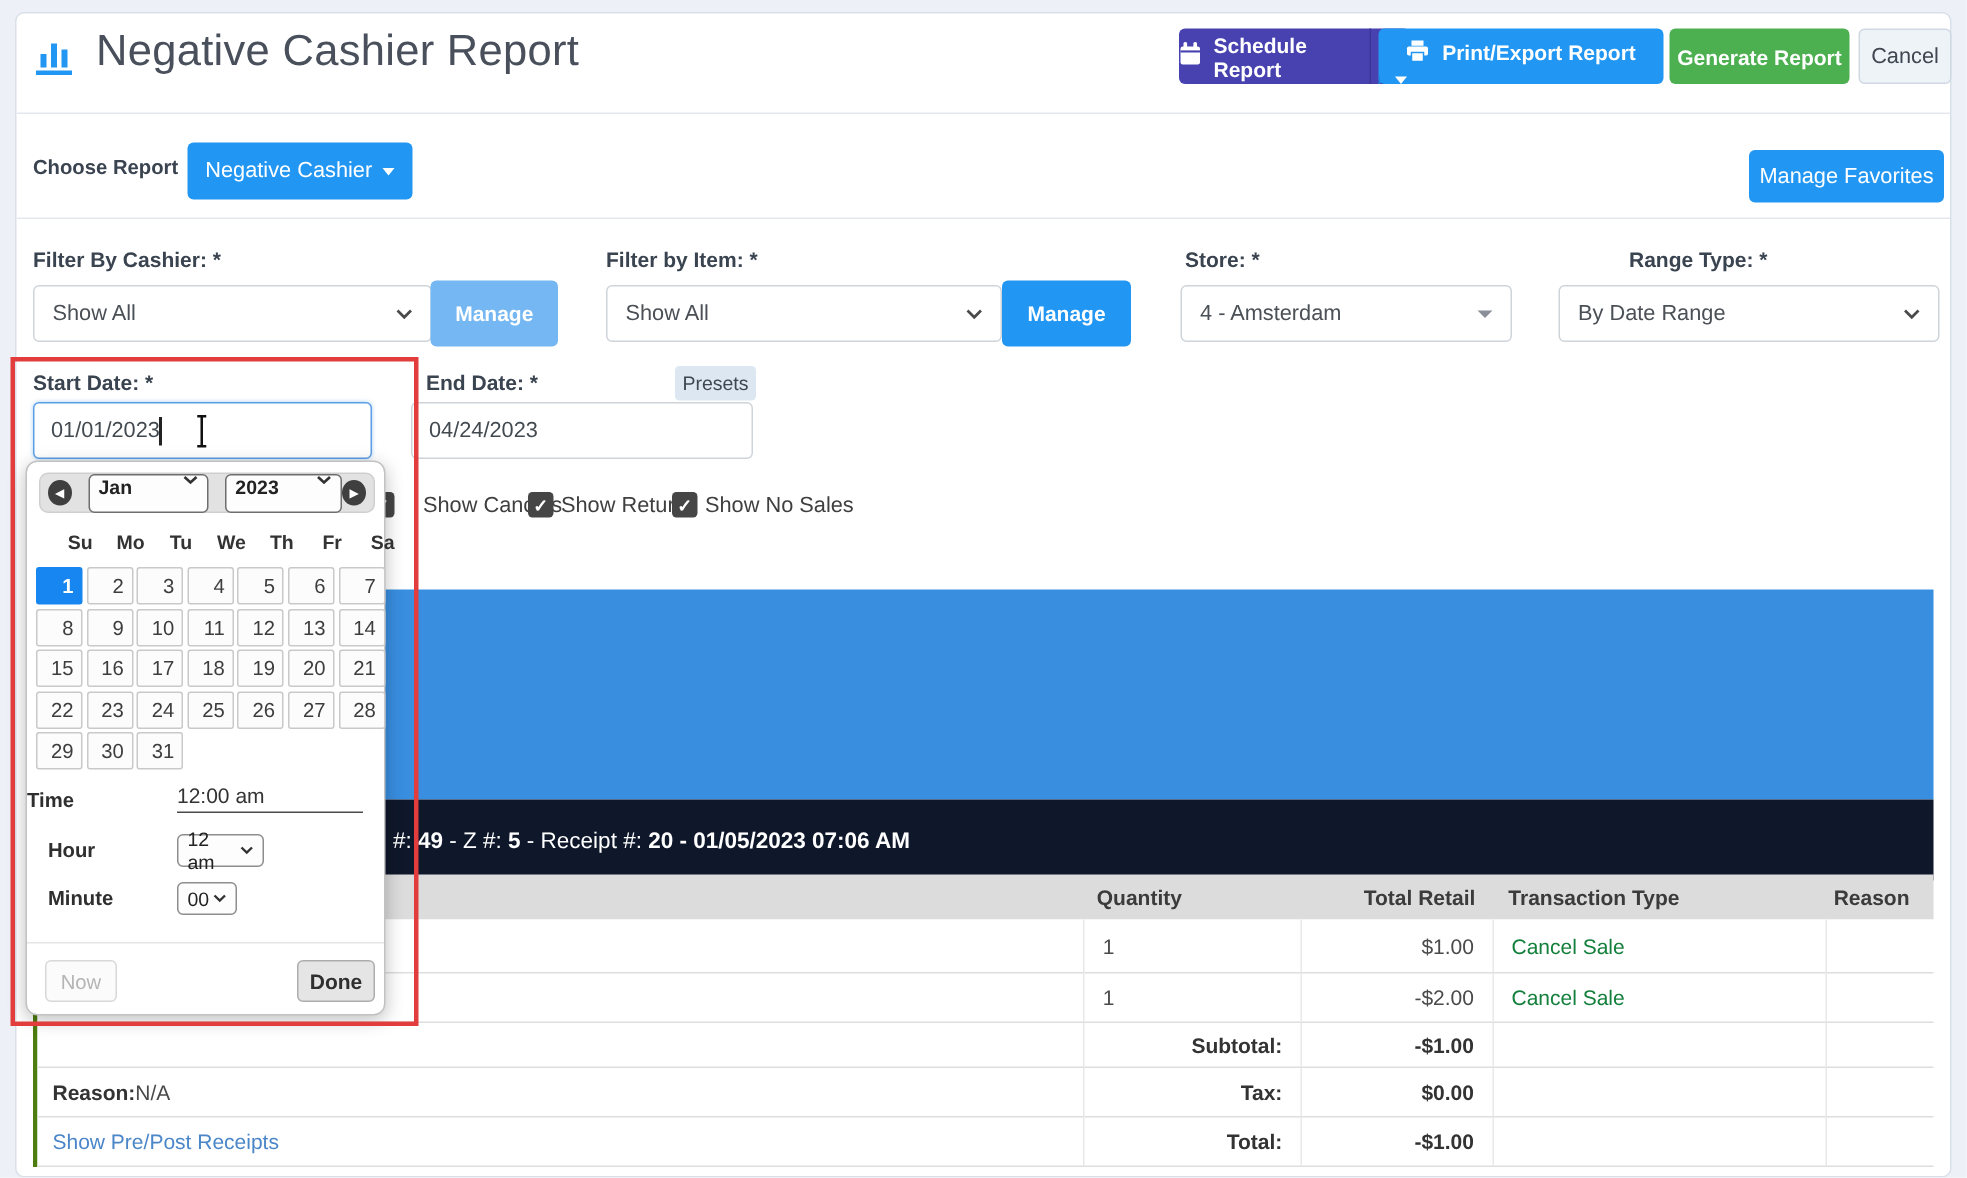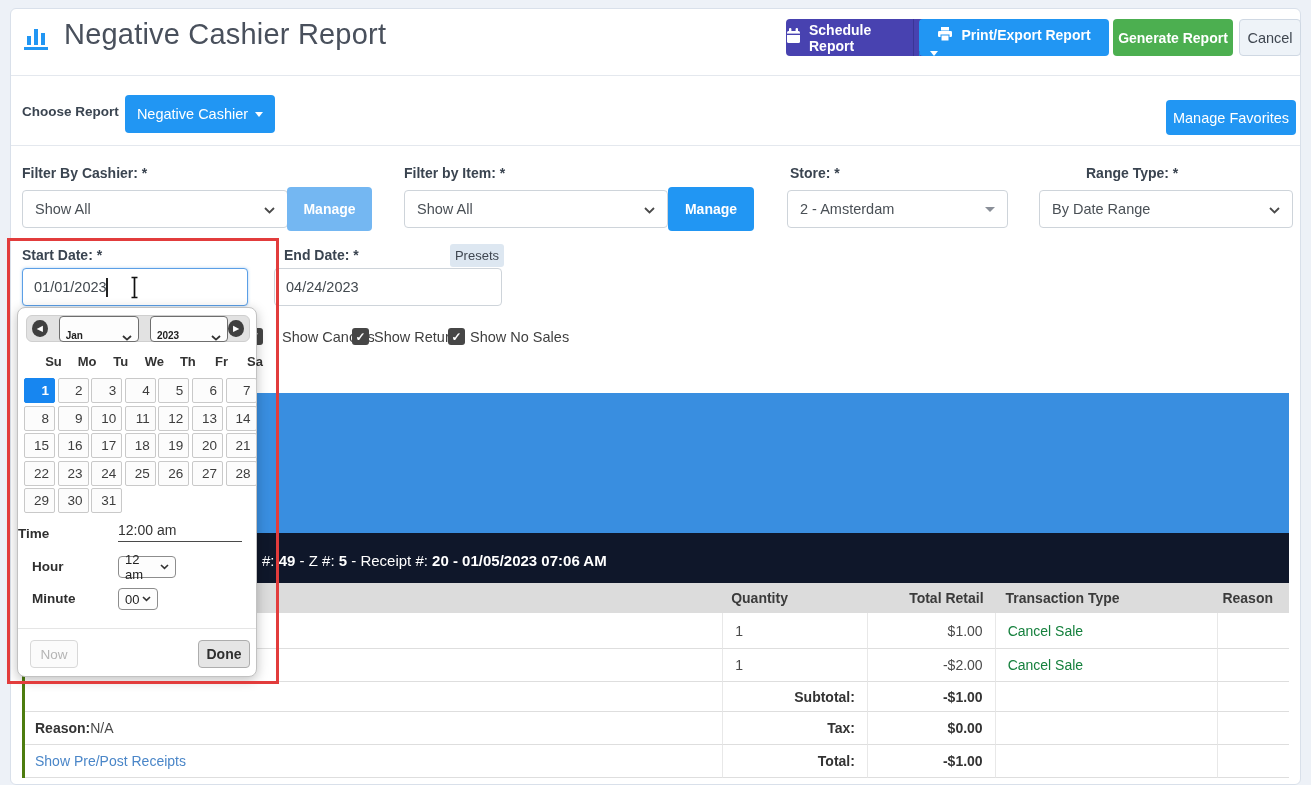--- a/index.html
+++ b/index.html
@@ -63,21 +63,21 @@
   .td.c2{justify-content:flex-end;}
   .td.c4{border-right:none;}
   .td.num-label{justify-content:flex-end;font-weight:700;color:#333;}
   .td.bold{font-weight:700;color:#333;}
   .td.red{color:#15803d;}
   .link{color:#4a86c8;cursor:pointer;}
   
   #calendar-popup{left:17px;top:307px;width:240px;height:370px;background:#fff;border:1px solid #c2c2c2;border-radius:8px;box-shadow:0 3px 12px rgba(0,0,0,.25);z-index:50;}
   #cal-head{left:8px;top:7px;width:224px;height:27px;background:#e2e2e2;border:1px solid #cfcfcf;border-radius:6px;display:flex;align-items:center;padding:0 5px;justify-content:space-between;}
   .nav-circle{width:17px;height:17px;border-radius:50%;background:#3f3f3f;color:#fff;display:flex;align-items:center;justify-content:center;font-size:8px;cursor:pointer;}
-  .cal-select{height:24px;background:#fdfdfd;border:1.5px solid #6e6e6e;border-radius:4px;display:flex;align-items:flex-end;justify-content:space-between;padding:0 6px;font-size:10px;font-weight:600;color:#222;cursor:pointer;margin-left:11px;}
+  .cal-select{height:24px;background:#fdfdfd;border:1.5px solid #6e6e6e;border-radius:4px;display:flex;align-items:flex-start;justify-content:space-between;padding:0 6px;font-size:13px;font-weight:600;color:#222;cursor:pointer;margin-left:11px;}
   #month-select{width:72px;}
   #year-select{width:70px;}
   #weekday-row{left:20px;top:46px;width:235px;display:flex;gap:0 2.6px;}
   .cal-wd{width:31px;text-align:center;font-weight:700;font-size:13px;color:#333;}
   #day-grid{left:6px;top:70px;width:235px;display:flex;flex-wrap:wrap;gap:2.5px 2.6px;}
   .cal-day{width:31px;height:25px;border:1px solid #c9c9c9;background:#fcfcfc;border-radius:2px;display:flex;align-items:center;justify-content:flex-end;padding-right:5px;box-sizing:border-box;font-size:13.5px;color:#3d3d3d;cursor:pointer;}
   .cal-day.selected{background:#1786f0;border-color:#1786f0;color:#fff;font-weight:700;}
   .cal-lbl{font-size:13.5px;font-weight:700;color:#2f2f2f;}
   #time-value{left:100px;top:214px;width:124px;border-bottom:1px solid #4a4a4a;font-size:14px;color:#333;padding-bottom:3px;cursor:text;}
   .mini-select{background:#fdfdfd;border:1.5px solid #8d8d8d;border-radius:4px;display:flex;align-items:center;justify-content:space-between;padding:0 6px;height:22px;font-size:13px;color:#222;cursor:pointer;}
@@ -168,21 +168,21 @@
 
   <div id="sel-item" class="abs fake-select">
     <span>Show All</span>
     <span class="sel-caret"><svg width="11" height="7">
           <path d="M1 1 L5.5 5.5 L10 1" stroke="#4a4a4a" stroke-width="1.8" fill="none"></path>
         </svg></span>
   </div>
   <div id="manage-item" class="abs btn">Manage</div>
 
   <div id="sel-store" class="abs fake-select">
-    <span>2 - Amsterdam</span>
+    <span>4 - Amsterdam</span>
     <span class="sel-caret tri-down"></span>
   </div>
 
   <div id="sel-range" class="abs fake-select">
     <span>By Date Range</span>
     <span class="sel-caret"><svg width="11" height="7">
           <path d="M1 1 L5.5 5.5 L10 1" stroke="#4a4a4a" stroke-width="1.8" fill="none"></path>
         </svg></span>
   </div>
 

